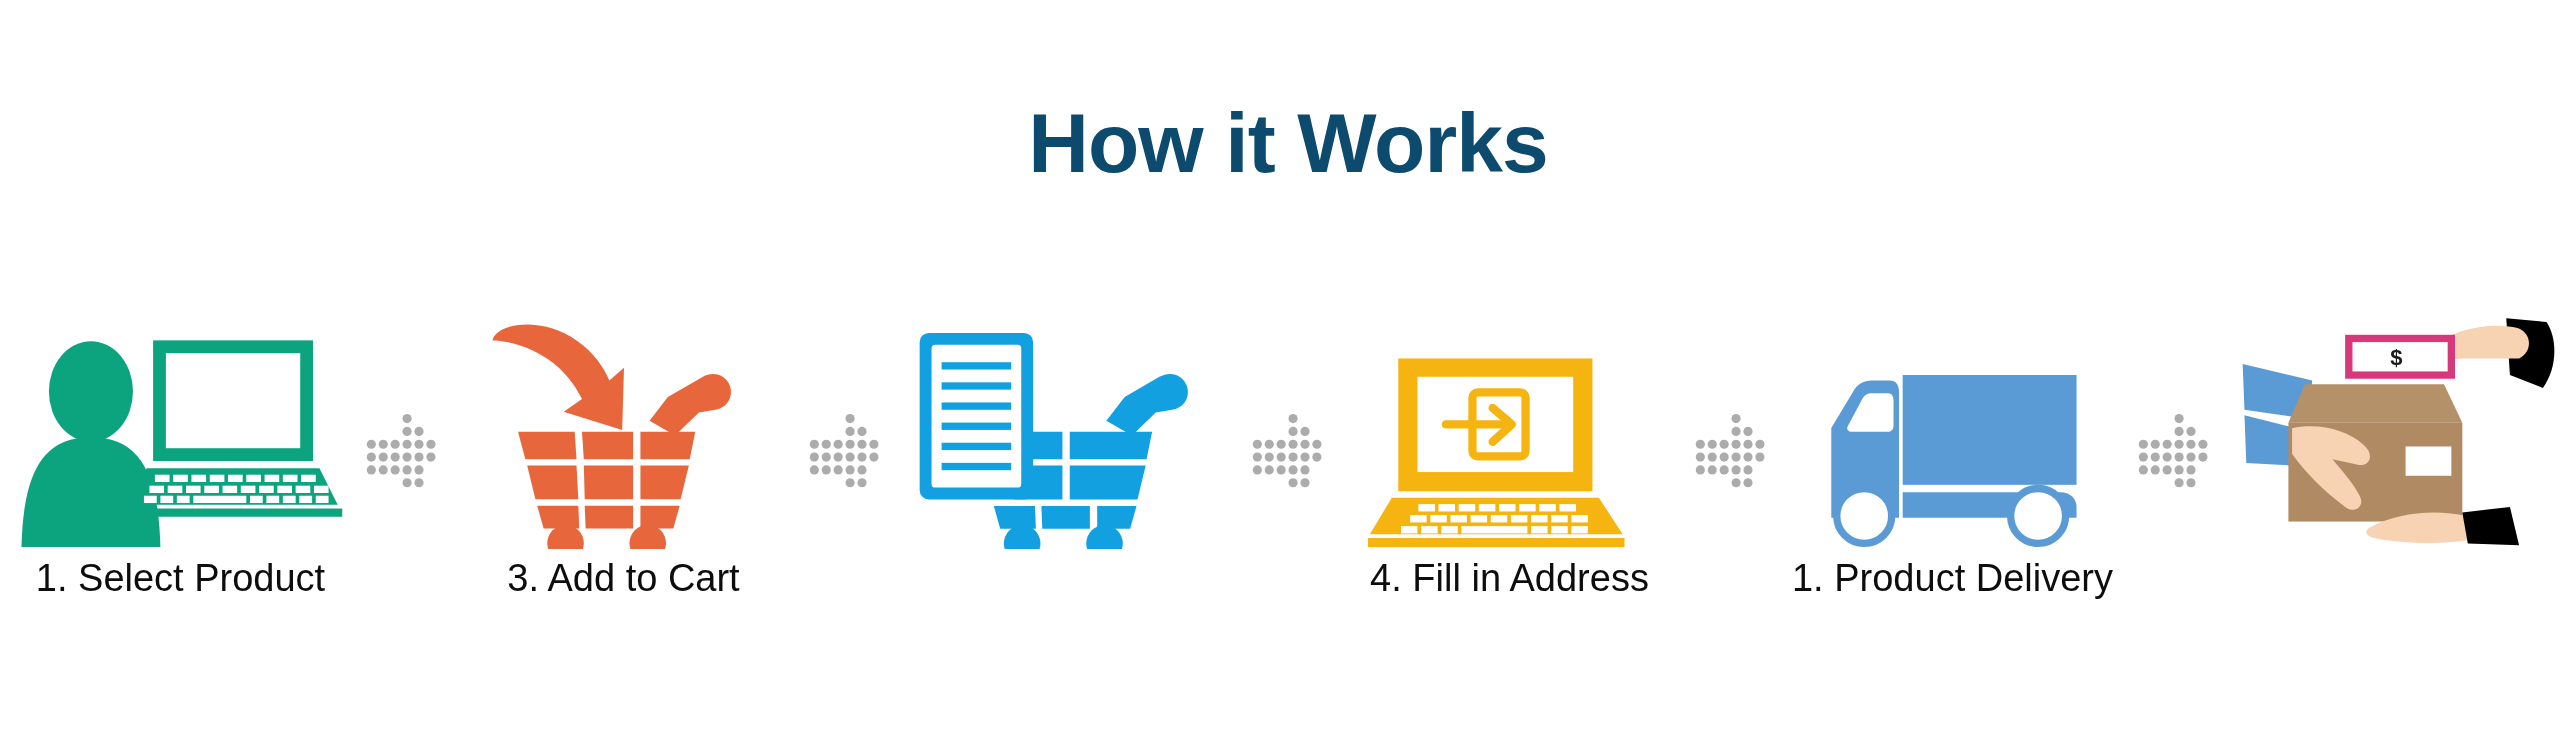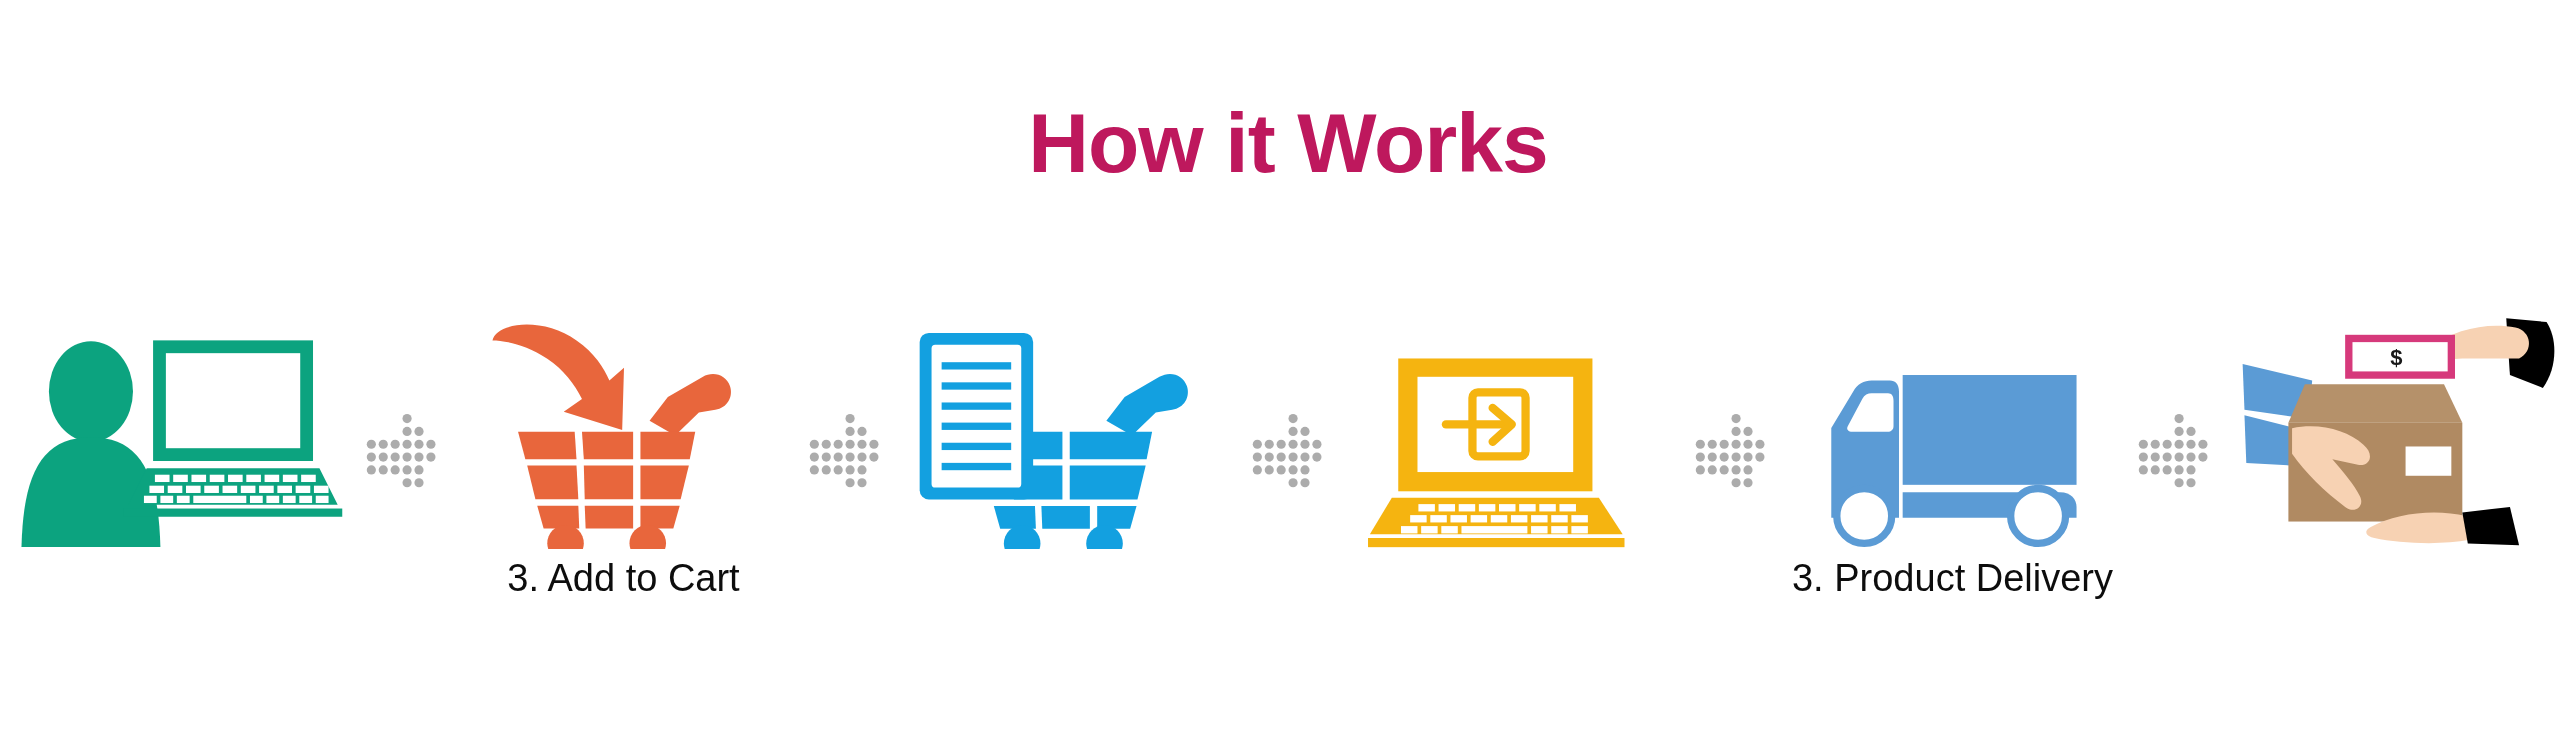--- a/index.html
+++ b/index.html
@@ -25,21 +25,21 @@
   #page-title {
     position: absolute;
     top: 101px;
     left: 0;
     width: 2576px;
     text-align: center;
     font-family: "Liberation Sans Narrow", "Liberation Sans", sans-serif;
     font-weight: bold;
     font-size: 84px;
     letter-spacing: -0.9px;
-    color: #be185d;
+    color: #0c4a6e;
     line-height: 1;
     white-space: nowrap;
   }
 
   #steps-row {
     position: absolute;
     top: 302px;
     left: 0;
     width: 2576px;
     height: 366px;
@@ -151,20 +151,21 @@
             <rect x="176" y="192" width="14" height="8"></rect>
             <rect x="194" y="192" width="58" height="8"></rect>
             <rect x="256" y="192" width="14" height="8"></rect>
             <rect x="274" y="192" width="14" height="8"></rect>
             <rect x="292" y="192" width="14" height="8"></rect>
             <rect x="310" y="192" width="14" height="8"></rect>
             <rect x="328" y="192" width="14" height="8"></rect>
           </g>
         </svg>
       </div>
+      <div class="step-caption">1. Select Product</div>
     </div>
 
     <div class="connector">
       <svg width="77" height="88" viewBox="0 0 84 96" aria-hidden="true">
         <g fill="#ACACAC">
           <circle cx="47" cy="17" r="5"></circle>
           <circle cx="47" cy="31" r="5"></circle>
             <circle cx="60" cy="31" r="5"></circle>
           <circle cx="8" cy="45" r="5"></circle>
             <circle cx="21" cy="45" r="5"></circle>
@@ -358,20 +359,21 @@
             <rect x="36" y="225" width="18" height="8"></rect>
               <rect x="58" y="225" width="18" height="8"></rect>
             <rect x="80" y="225" width="18" height="8"></rect>
             <rect x="102" y="225" width="72" height="8"></rect>
             <rect x="178" y="225" width="18" height="8"></rect>
               <rect x="200" y="225" width="18" height="8"></rect>
             <rect x="222" y="225" width="18" height="8"></rect>
           </g>
         </svg>
       </div>
+      <div class="step-caption">4. Fill in Address</div>
     </div>
 
     <div class="connector">
       <svg width="77" height="88" viewBox="0 0 84 96" aria-hidden="true">
         <g fill="#ACACAC">
           <circle cx="47" cy="17" r="5"></circle>
           <circle cx="47" cy="31" r="5"></circle>
             <circle cx="60" cy="31" r="5"></circle>
           <circle cx="8" cy="45" r="5"></circle>
             <circle cx="21" cy="45" r="5"></circle>
@@ -407,21 +409,21 @@
 
             <path d="M32 118 L 56 78 C 60 70 68 66 76 66 L 96 66 C 102 66 106 70 106 78 L 106 216 L 32 216 Z"></path>
           </g>
 
           <path d="M50 116 L 66 86 C 68 82 72 80 76 80 L 94 80 C 98 80 100 83 100 88 L 100 116 C 100 120 97 122 94 122 L 55 122 C 51 122 48 120 50 116 Z" fill="#ffffff"></path>
 
           <circle cx="68" cy="214" r="30" fill="#ffffff" stroke="#5B9BD5" stroke-width="8"></circle>
           <circle cx="258" cy="214" r="30" fill="#ffffff" stroke="#5B9BD5" stroke-width="8"></circle>
         </svg>
       </div>
-      <div class="step-caption">3. Product Delivery</div>
+      <div class="step-caption">1. Product Delivery</div>
     </div>
 
     <div class="connector">
       <svg width="77" height="88" viewBox="0 0 84 96" aria-hidden="true">
         <g fill="#ACACAC">
           <circle cx="47" cy="17" r="5"></circle>
           <circle cx="47" cy="31" r="5"></circle>
             <circle cx="60" cy="31" r="5"></circle>
           <circle cx="8" cy="45" r="5"></circle>
             <circle cx="21" cy="45" r="5"></circle>

